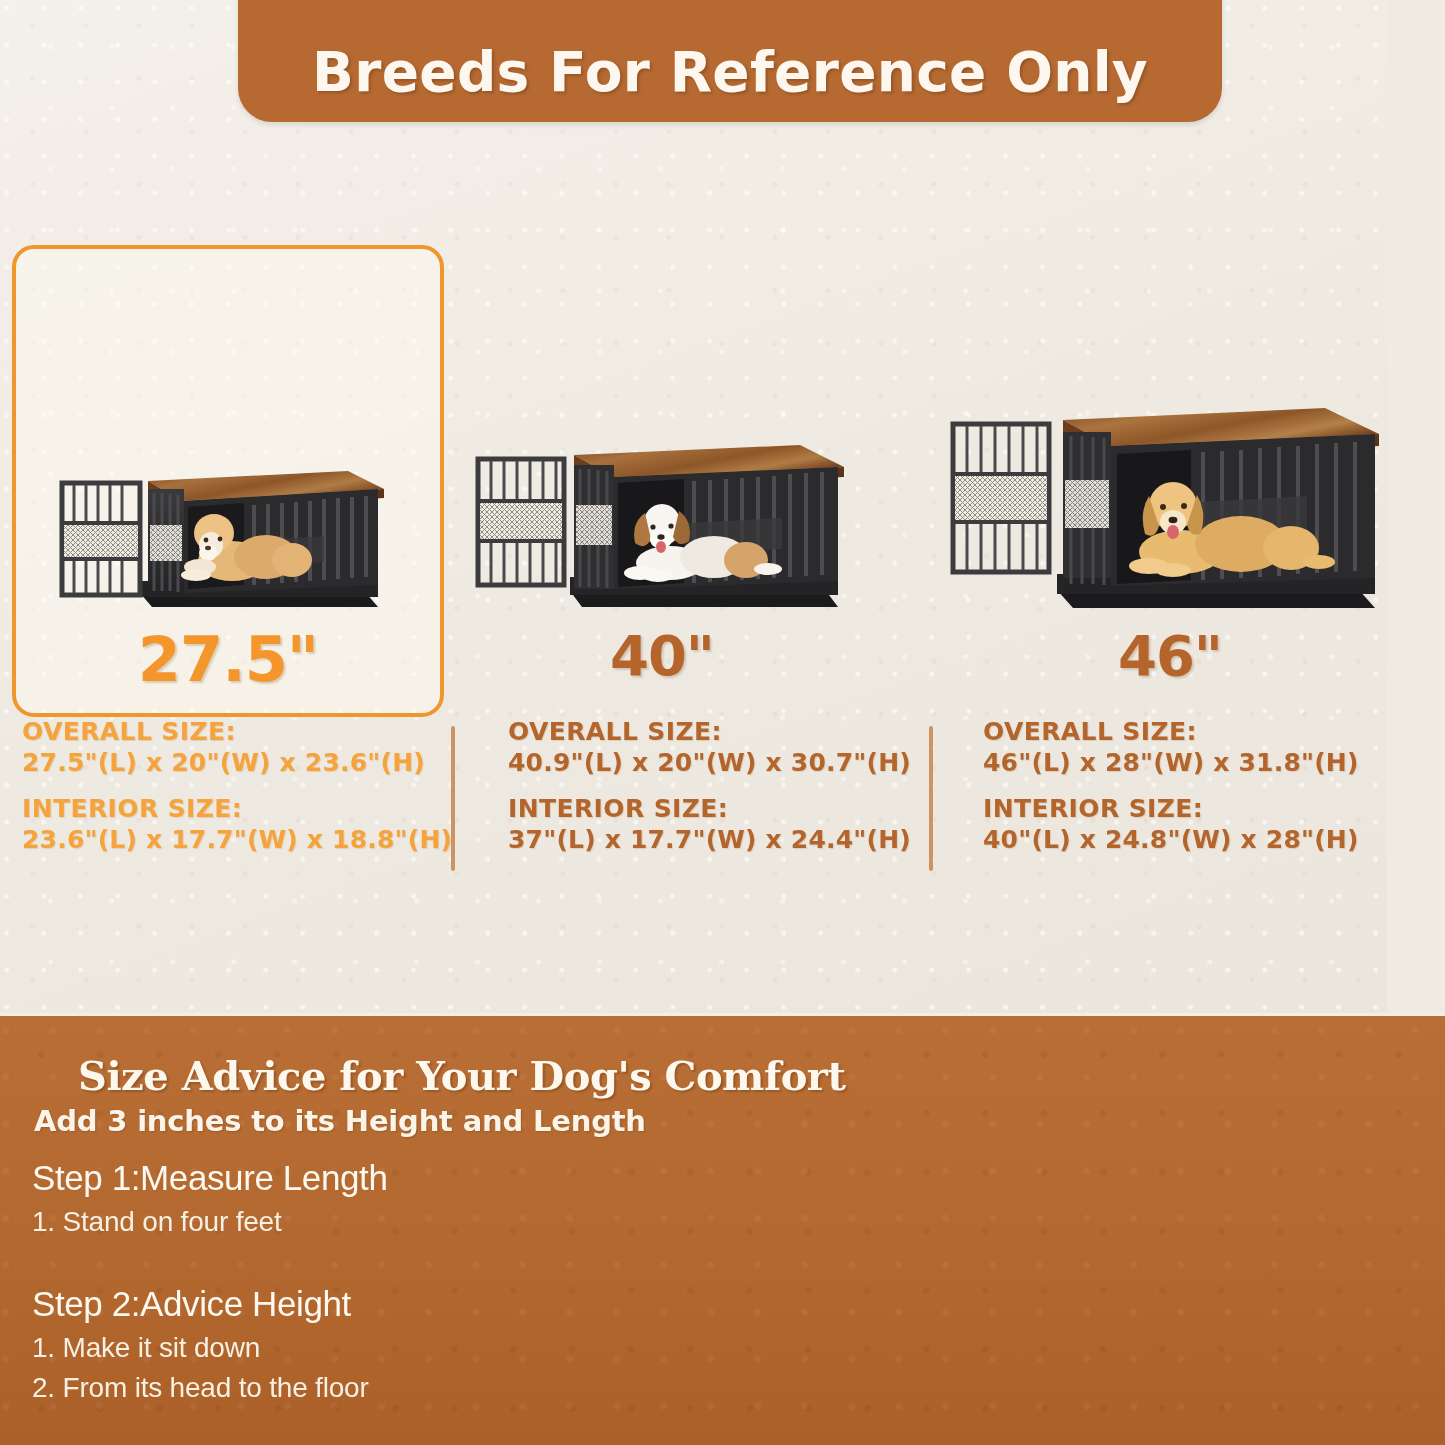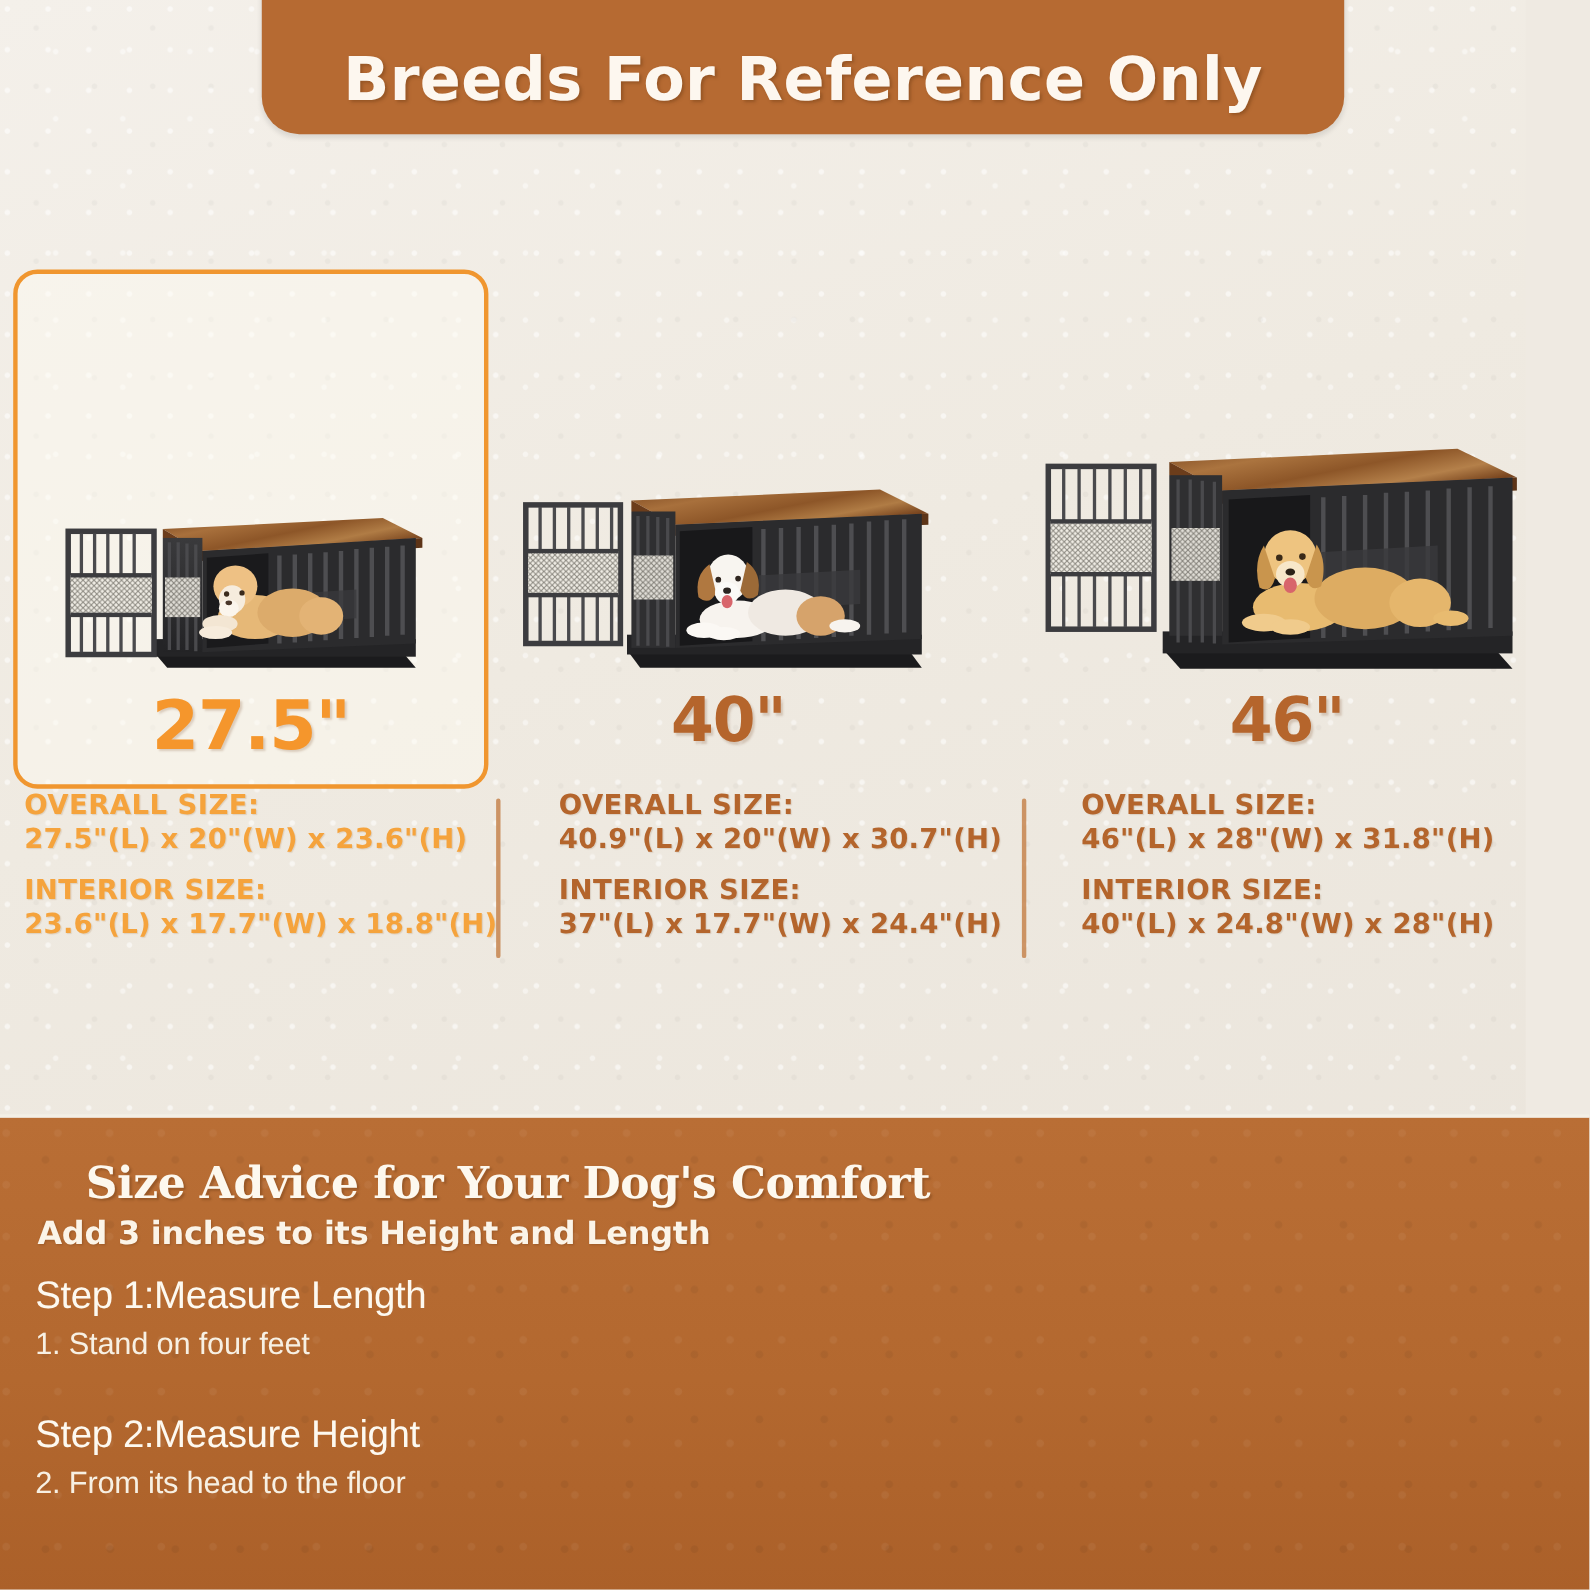--- a/index.html
+++ b/index.html
@@ -419,19 +419,20 @@
   <div class="advice">
     <div class="advice-title">Size Advice for Your Dog's Comfort</div>
     <div class="advice-sub">Add 3 inches to its Height and Length</div>
 
     <div class="step st1">
       <div class="step-title">Step 1:Measure Length</div>
       <div class="step-line">1. Stand on four feet</div>
     </div>
 
     <div class="step st2">
-      <div class="step-title">Step 2:Measure Height</div>
+      <div class="step-title">Step 2:Advice Height</div>
+      <div class="step-line">1. Make it sit down</div>
       <div class="step-line">2. From its head to the floor</div>
     </div>
 
   </div>
 
 </div>
 
 </body></html>

